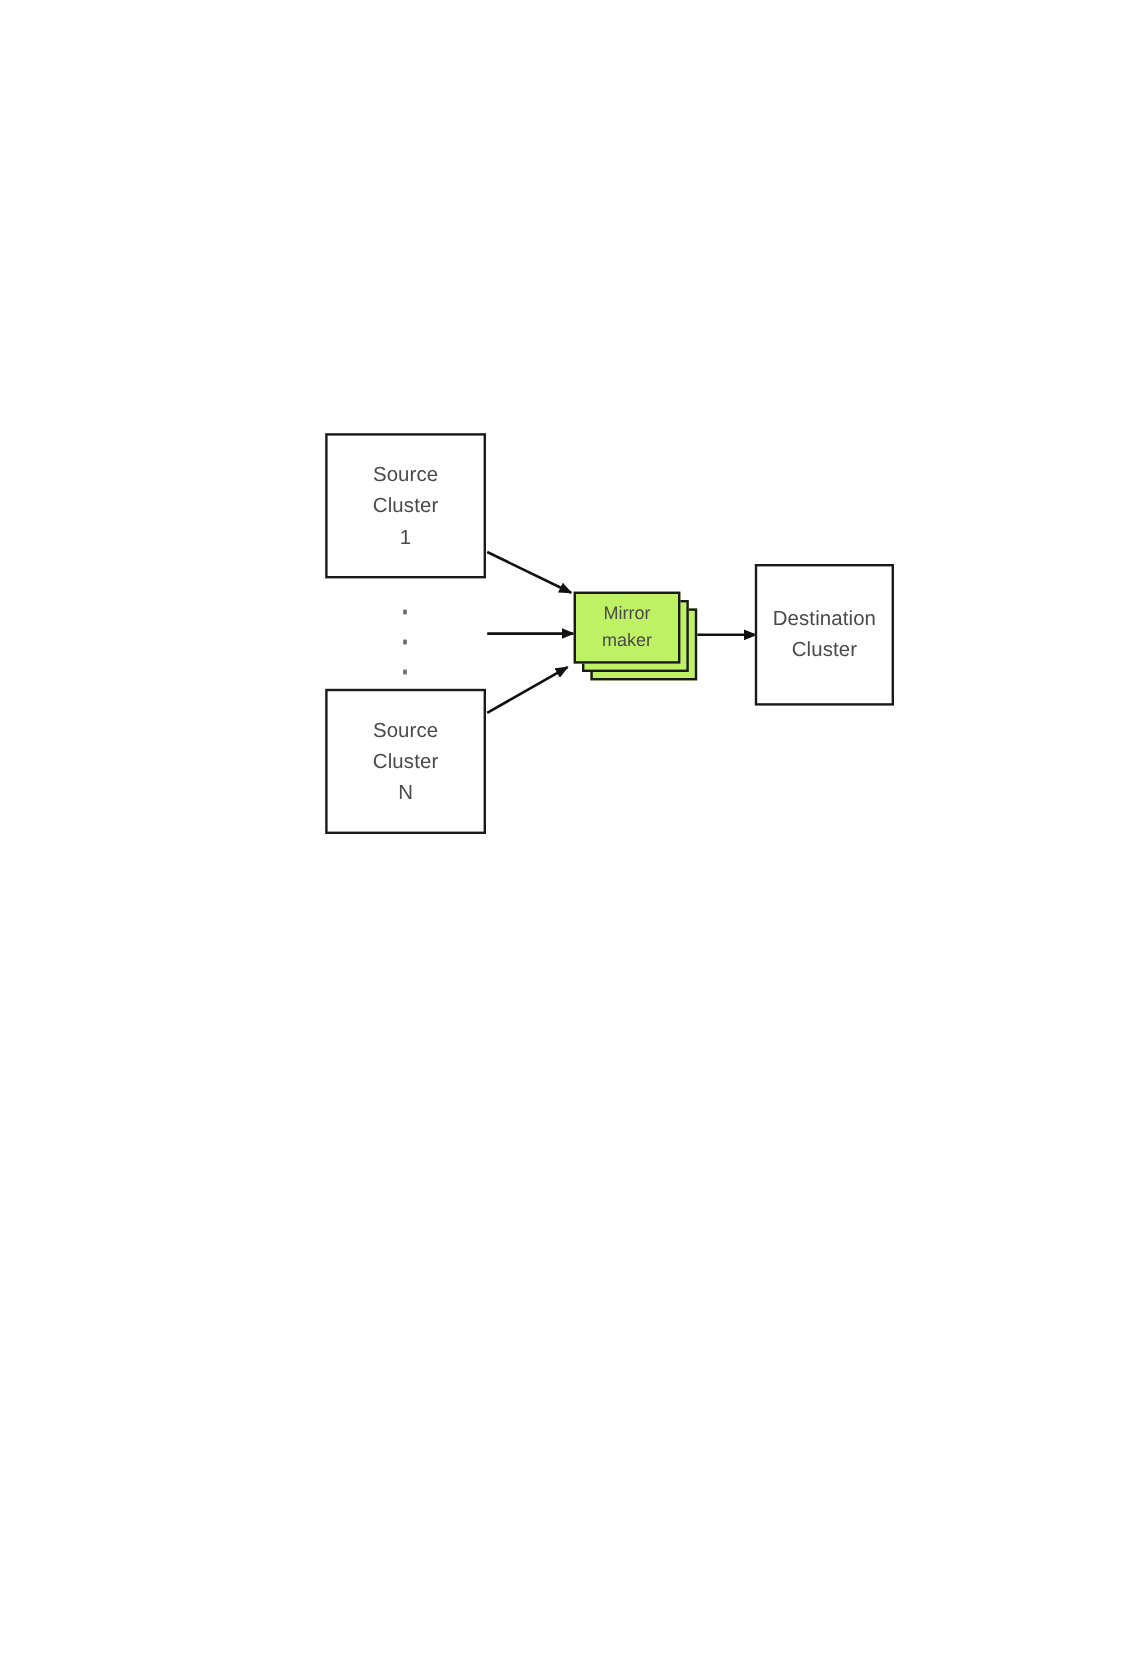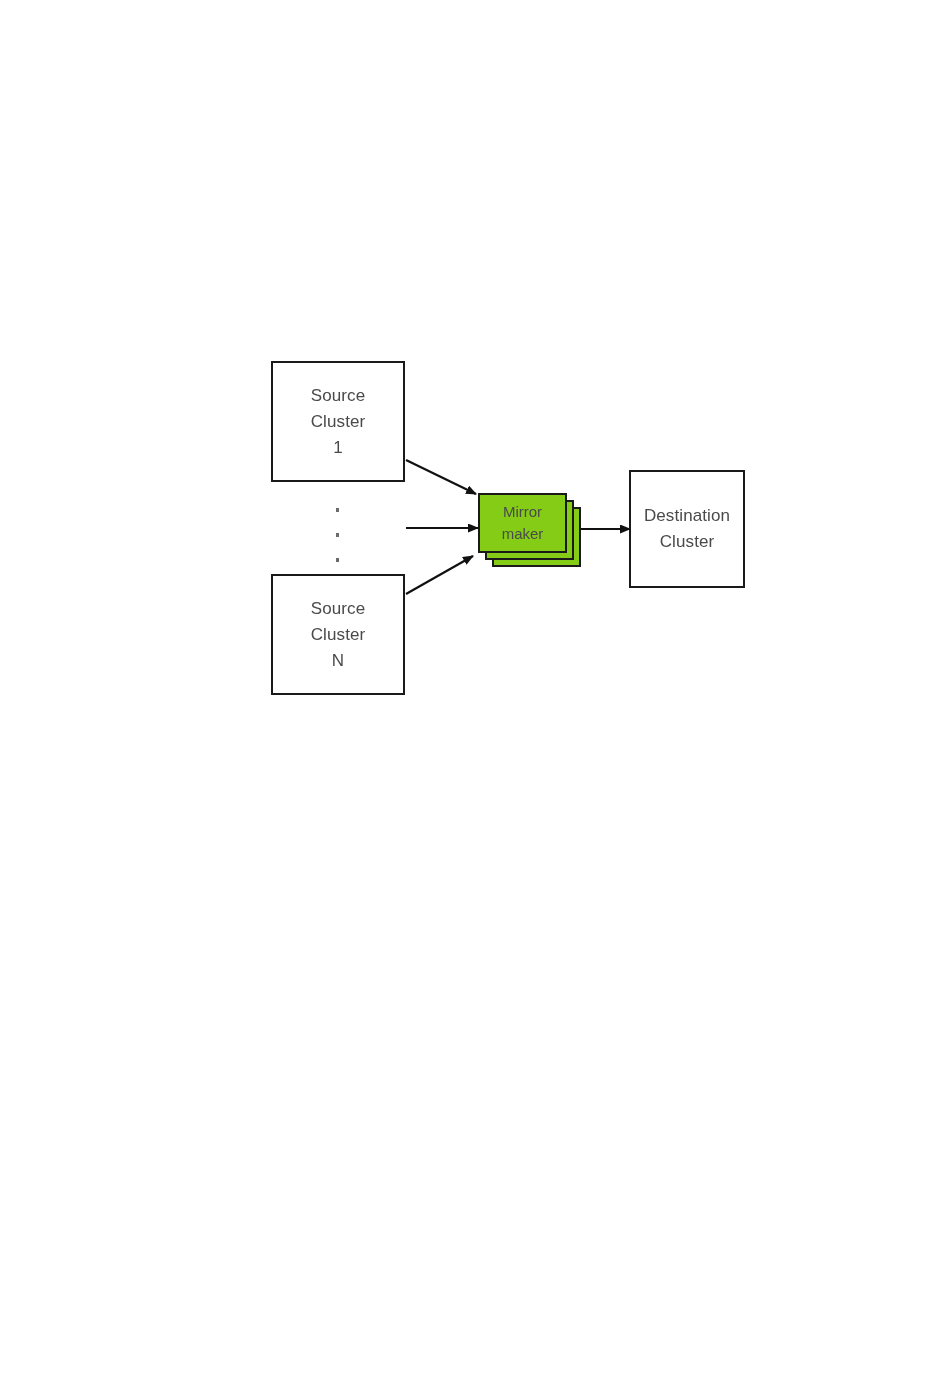--- a/index.html
+++ b/index.html
@@ -66,21 +66,21 @@
     left: 478px;
     top: 477px;
     width: 110px;
     height: 78px;
     z-index: 6;
   }
   .mm-card {
     position: absolute;
     box-sizing: border-box;
     border: 2px solid #1a1a1a;
-    background: #84cc16;
+    background: #bef264;
   }
   .mm-card-back2 {
     left: 14px;
     top: 14px;
     width: 89px;
     height: 60px;
     z-index: 1;
   }
   .mm-card-back1 {
     left: 7px;

